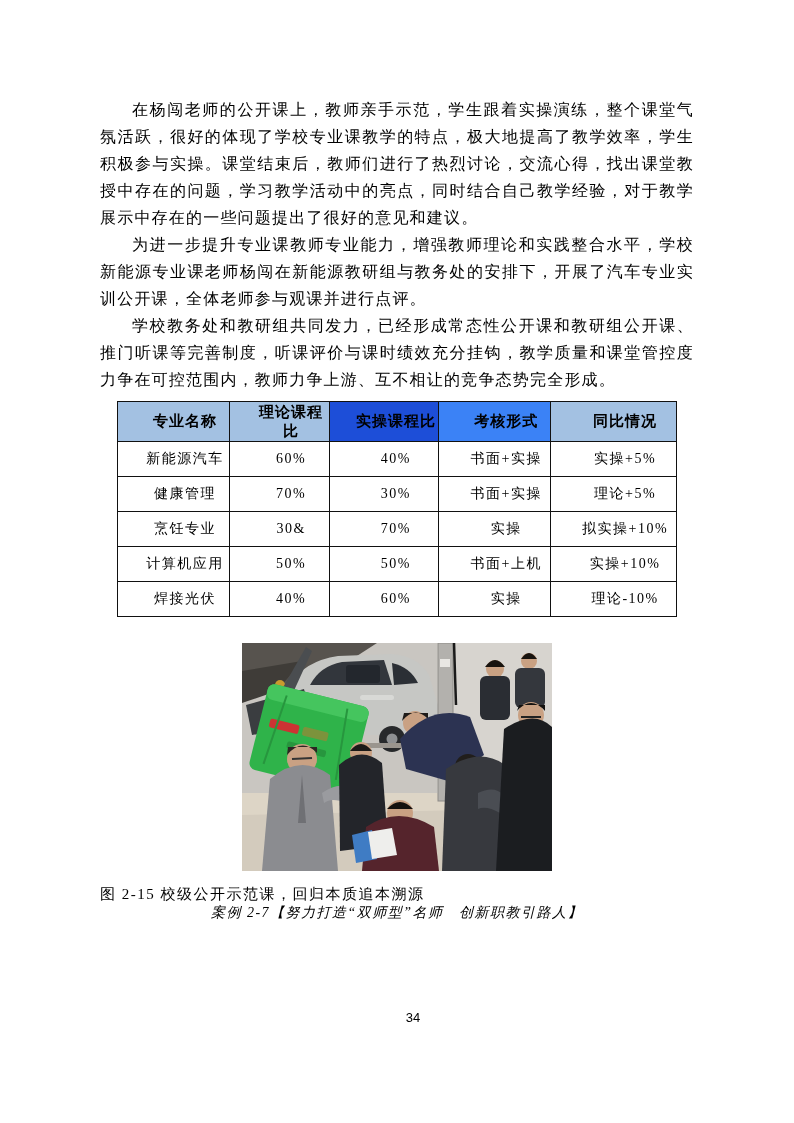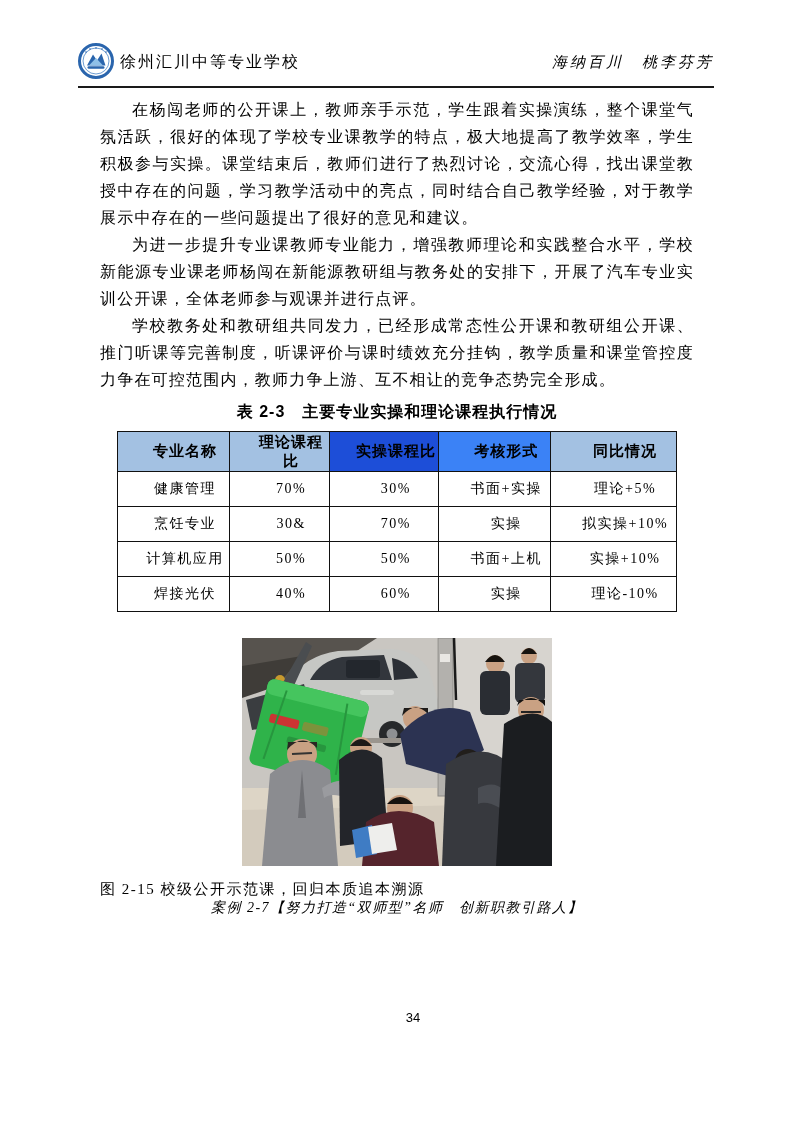--- a/index.html
+++ b/index.html
@@ -109,65 +109,53 @@
     font-size: 13px;
     font-family: "Liberation Sans", "DejaVu Sans", sans-serif;
     padding-left: 32px;
   }
 </style>
 </head>
 <body>
 
 <div class="page">
 
-  <div class="hdr">
-    <span class="logo">
-      <svg viewBox="0 0 36 36" aria-hidden="true">
-        <circle cx="18" cy="18" r="16.5" fill="#ffffff" stroke="#2a65ad" stroke-width="3"></circle>
-        <circle cx="18" cy="18" r="13" fill="#ffffff" stroke="#6f9ed2" stroke-width="1"></circle>
-        <path d="M9,22.5 L15,11.5 L19,17.5 L23.5,10.5 L27.5,22.5 Z" fill="#2a65ad"></path>
-        <path d="M11,22.5 L18,15 L25,22.5 Z" fill="#8fc0e8"></path>
-        <rect x="9.5" y="23.2" width="17" height="2.6" rx="1.3" fill="#2a65ad"></rect>
-        <circle cx="8" cy="9" r="0.8" fill="#2a65ad"></circle>
-          <circle cx="12" cy="6" r="0.8" fill="#2a65ad"></circle>
-        <circle cx="18" cy="5" r="0.8" fill="#2a65ad"></circle>
-          <circle cx="24" cy="6" r="0.8" fill="#2a65ad"></circle>
-        <circle cx="28" cy="9" r="0.8" fill="#2a65ad"></circle>
-      </svg>
-    </span>
-    <span class="school">徐州汇川中等专业学校</span>
-    <span class="slogan">海纳百川　桃李芬芳</span>
-  </div>
 
   <div class="content">
     <p>在杨闯老师的公开课上，教师亲手示范，学生跟着实操演练，整个课堂气氛活跃，很好的体现了学校专业课教学的特点，极大地提高了教学效率，学生积极参与实操。课堂结束后，教师们进行了热烈讨论，交流心得，找出课堂教授中存在的问题，学习教学活动中的亮点，同时结合自己教学经验，对于教学展示中存在的一些问题提出了很好的意见和建议。</p>
     <p>为进一步提升专业课教师专业能力，增强教师理论和实践整合水平，学校新能源专业课老师杨闯在新能源教研组与教务处的安排下，开展了汽车专业实训公开课，全体老师参与观课并进行点评。</p>
     <p>学校教务处和教研组共同发力，已经形成常态性公开课和教研组公开课、推门听课等完善制度，听课评价与课时绩效充分挂钩，教学质量和课堂管控度力争在可控范围内，教师力争上游、互不相让的竞争态势完全形成。</p>
 
-    <div class="tbl-title">表 2-3　主要专业实操和理论课程执行情况</div>
 
     <table class="curriculum">
       <colgroup>
         <col class="c1">
           <col class="c2">
           <col class="c3">
           <col class="c4">
           <col class="c5">
       </colgroup>
       <thead>
           <tr>
             <th style="background: rgb(163, 193, 226);">专业名称</th>
             <th style="background: rgb(163, 193, 226);">理论课程比</th>
             <th style="background: #1d4ed8;">实操课程比</th>
             <th style="background: #3b82f6;">考核形式</th>
             <th style="background: rgb(163, 193, 226);">同比情况</th>
           </tr>
         </thead>
       <tbody>
           <tr>
+            <td>新能源汽车</td>
+            <td>60%</td>
+            <td>40%</td>
+            <td>书面+实操</td>
+            <td>实操+5%</td>
+          </tr>
+          <tr>
             <td>健康管理</td>
             <td>70%</td>
             <td>30%</td>
             <td>书面+实操</td>
             <td>理论+5%</td>
           </tr>
           <tr>
             <td>烹饪专业</td>
             <td>30&amp;</td>
             <td>70%</td>

